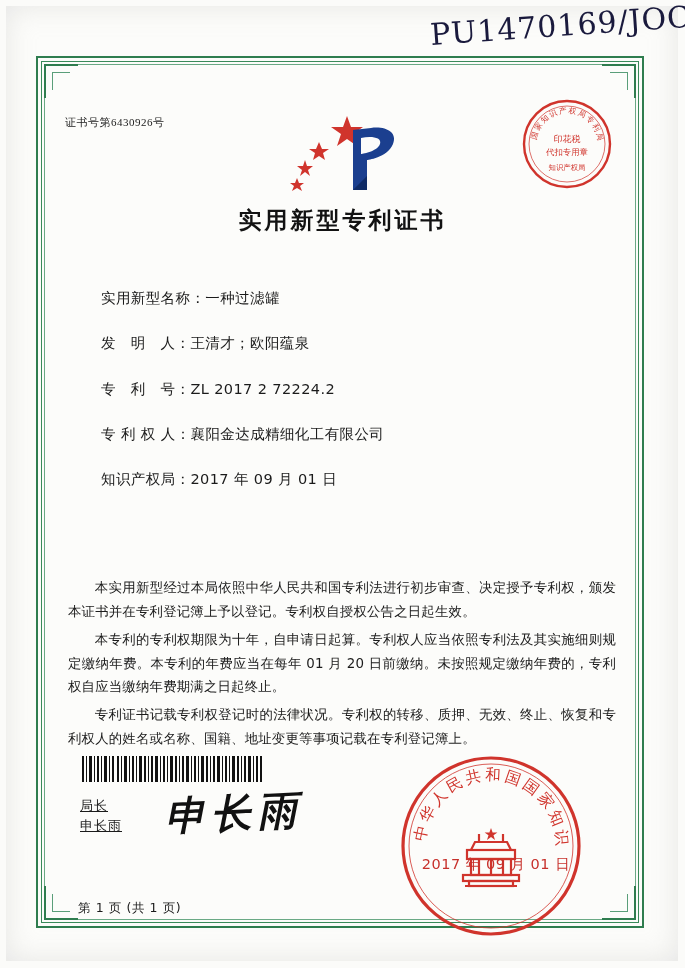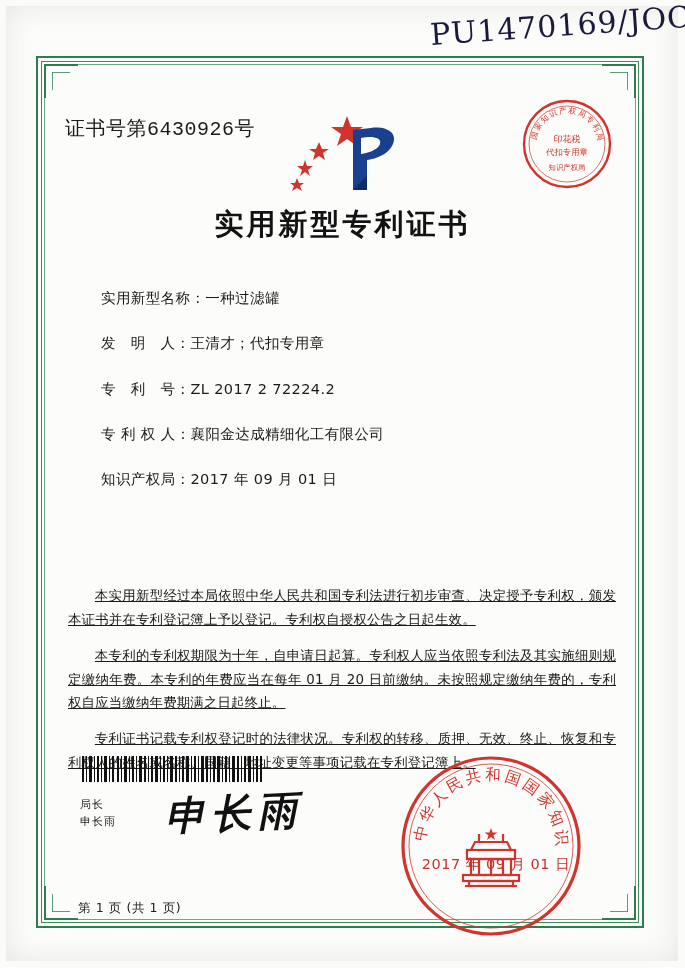--- a/index.html
+++ b/index.html
@@ -79,23 +79,23 @@
   .content {
     position: absolute;
     left: 60px; top: 80px;
     width: 565px; height: 840px;
     color: #1b1b1b;
   }
 
   .cert-number {
     position: absolute;
     left: 5px; top: 35px;
-    font-size: 20px;
+    font-size: 11px;
     letter-spacing: 0.5px;
-    font-family: Liberation Mono, monospace;
+    font-family: Liberation Serif, serif;
   }
 
   
   .logo {
     position: absolute;
     left: 215px; top: 32px;
     width: 140px; height: 90px;
   }
 
   
@@ -104,21 +104,21 @@
     left: 461px; top: 18px;
     width: 92px; height: 92px;
   }
 
   
   .main-title {
     position: absolute;
     left: 0; top: 125px;
     width: 565px;
     text-align: center;
-    font-size: 29px;
+    font-size: 23px;
     font-weight: bold;
     letter-spacing: 3px;
     font-family: "DejaVu Sans", "Liberation Sans", sans-serif;
     color: #121212;
   }
 
   
   .fields {
     position: absolute;
     left: 8px; top: 208px;
@@ -139,39 +139,39 @@
   .paragraphs {
     position: absolute;
     left: 8px; top: 492px;
     width: 548px;
     font-size: 13.4px;
     line-height: 1.78;
     text-align: justify;
     letter-spacing: 0.2px;
   }
   .paragraphs p {
-    margin: 12px 0 1px 0;
+    margin: 4px 0 1px 0;
     text-indent: 2em;
-    text-decoration: underline;
   }
 
   
   .barcode {
     position: absolute;
     left: 22px; top: 676px;
     width: 182px; height: 26px;
   }
 
   
   .sig-label {
     position: absolute;
     left: 20px; top: 716px;
-    font-size: 11px;
+    font-size: 13px;
     line-height: 1.55;
     letter-spacing: 1px;
+    text-decoration: underline;
   }
   .handwriting {
     position: absolute;
     left: 105px; top: 706px;
     font-size: 40px;
     font-family: "DejaVu Serif", "Liberation Serif", serif;
     font-style: italic;
     font-weight: bold;
     color: #111;
     letter-spacing: 6px;
@@ -266,21 +266,21 @@
       </svg>
     </div>
 
     <div class="main-title">实用新型专利证书</div>
 
     <div class="fields">
       <div class="field-row">
         <span class="field-label">实用新型名称：</span><span class="field-value">一种过滤罐</span>
       </div>
       <div class="field-row">
-        <span class="field-label">发　明　人：</span><span class="field-value">王清才；代扣专用章</span>
+        <span class="field-label">发　明　人：</span><span class="field-value">王清才；欧阳蕴泉</span>
       </div>
       <div class="field-row">
         <span class="field-label">专　利　号：</span><span class="field-value">ZL 2017 2 72224.2</span>
       </div>
       <div class="field-row">
         <span class="field-label">专 利 权 人：</span><span class="field-value">襄阳金达成精细化工有限公司</span>
       </div>
       <div class="field-row">
         <span class="field-label">知识产权局：</span><span class="field-value">2017 年 09 月 01 日</span>
       </div>

